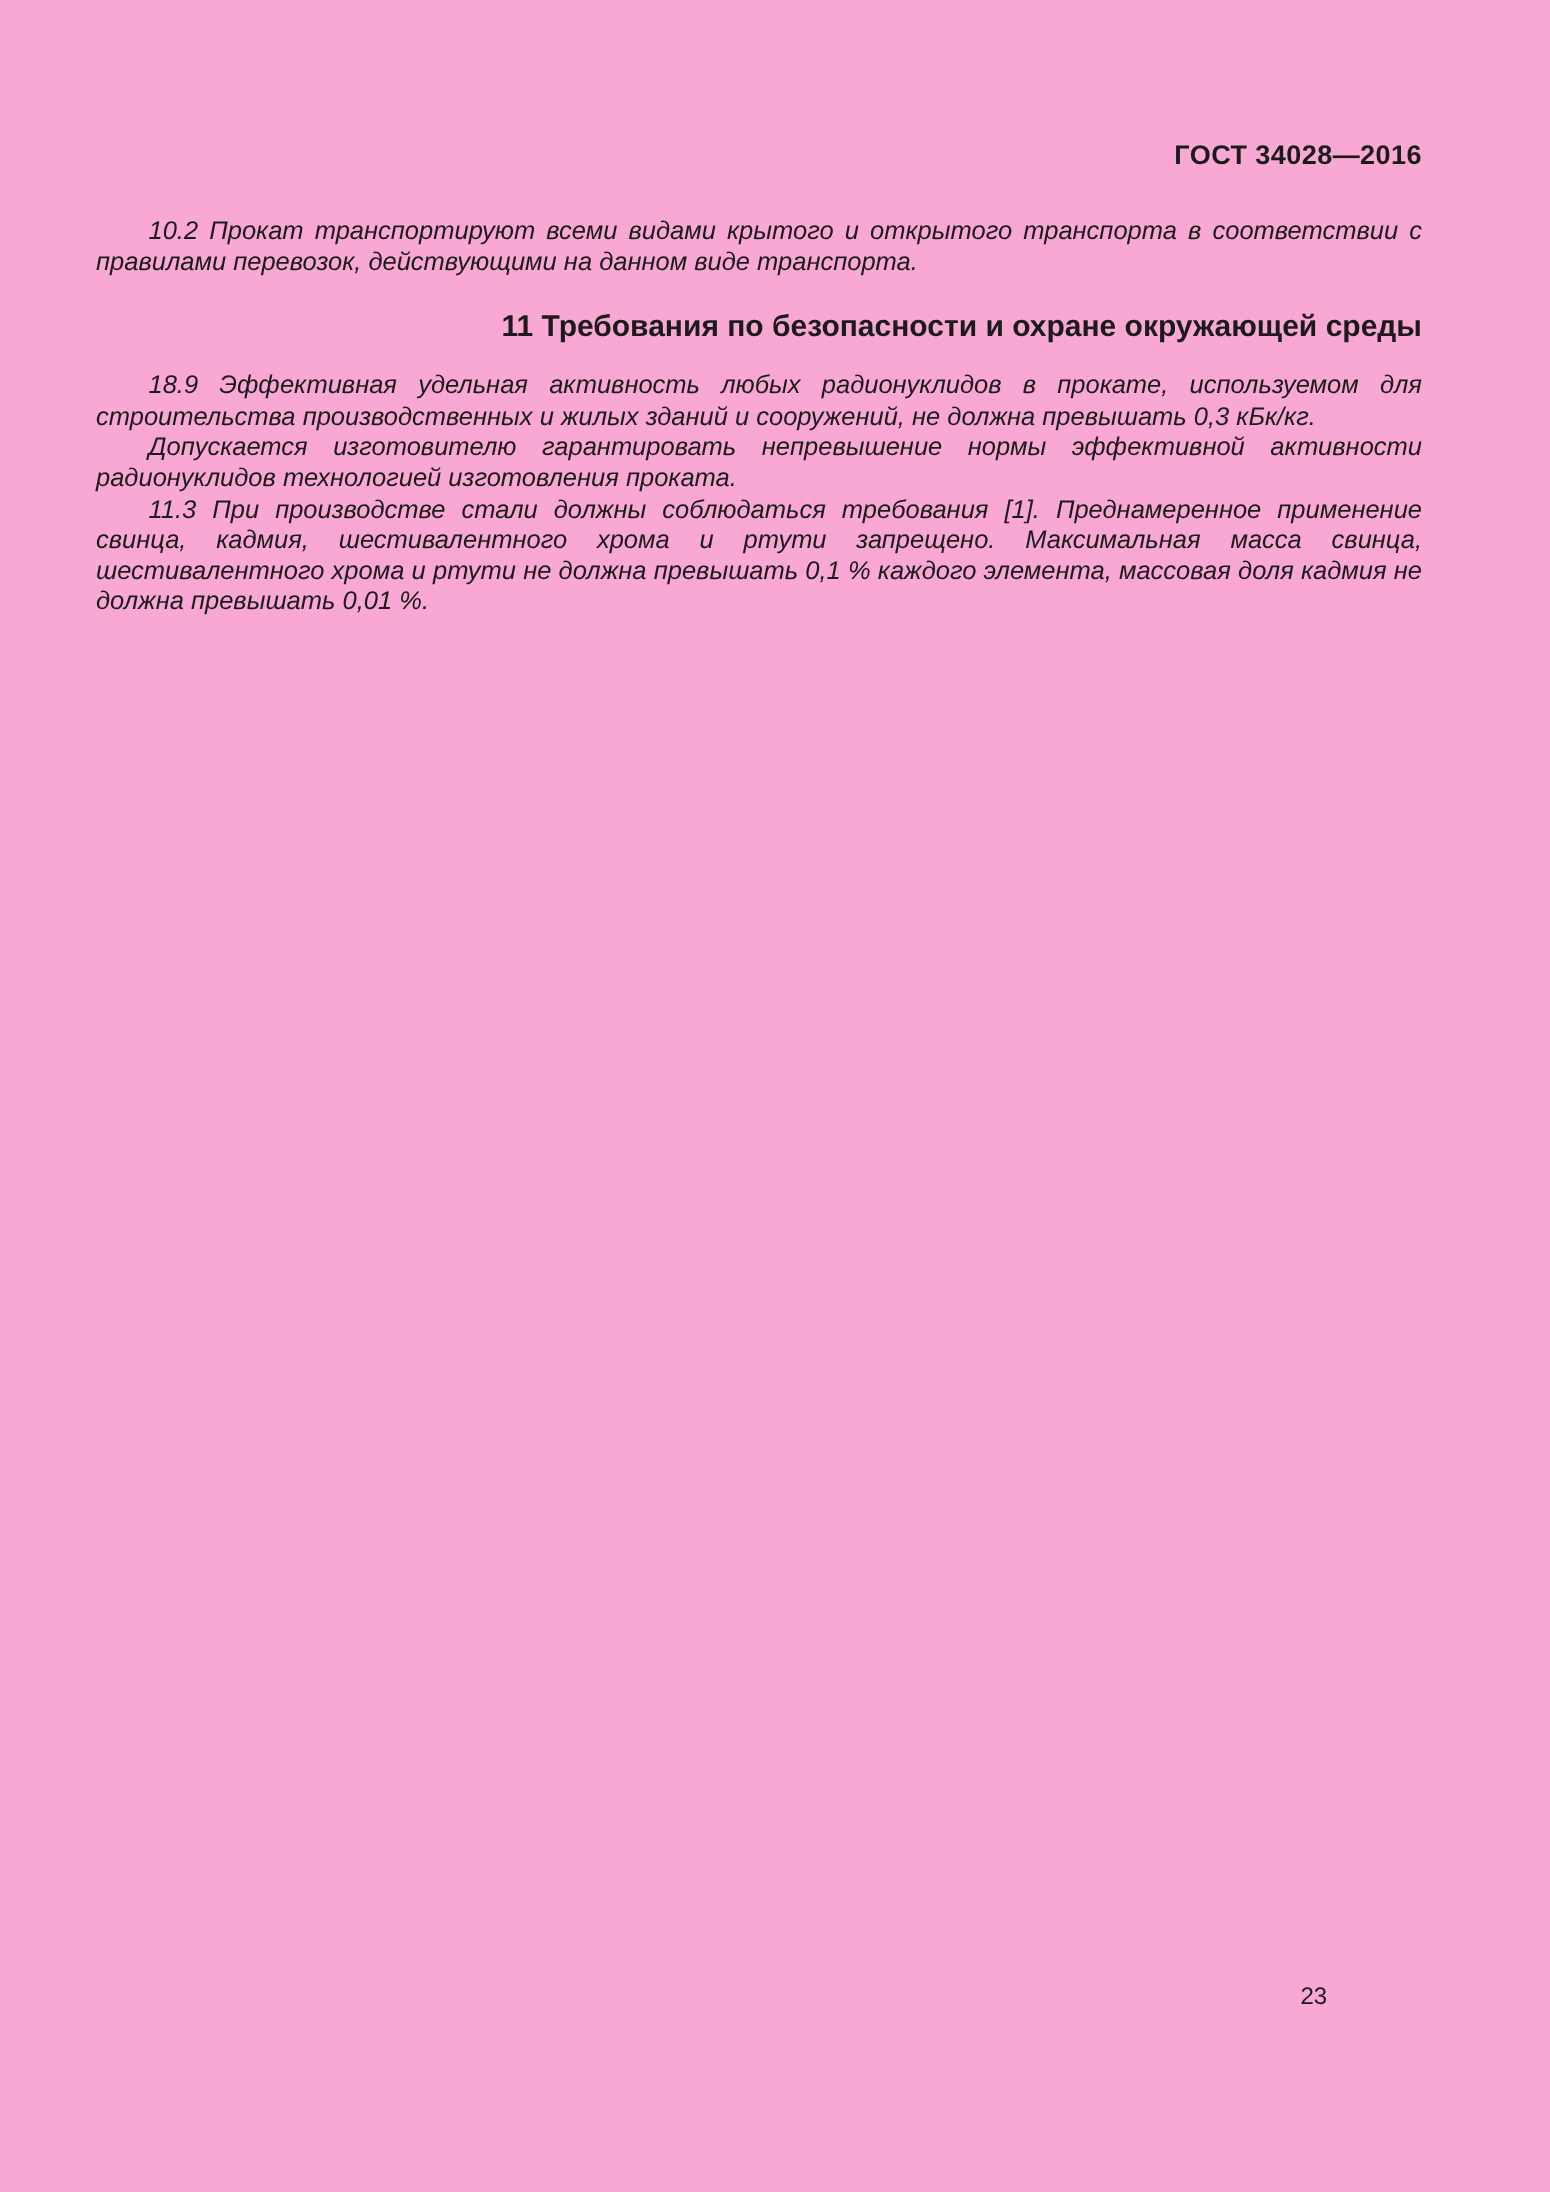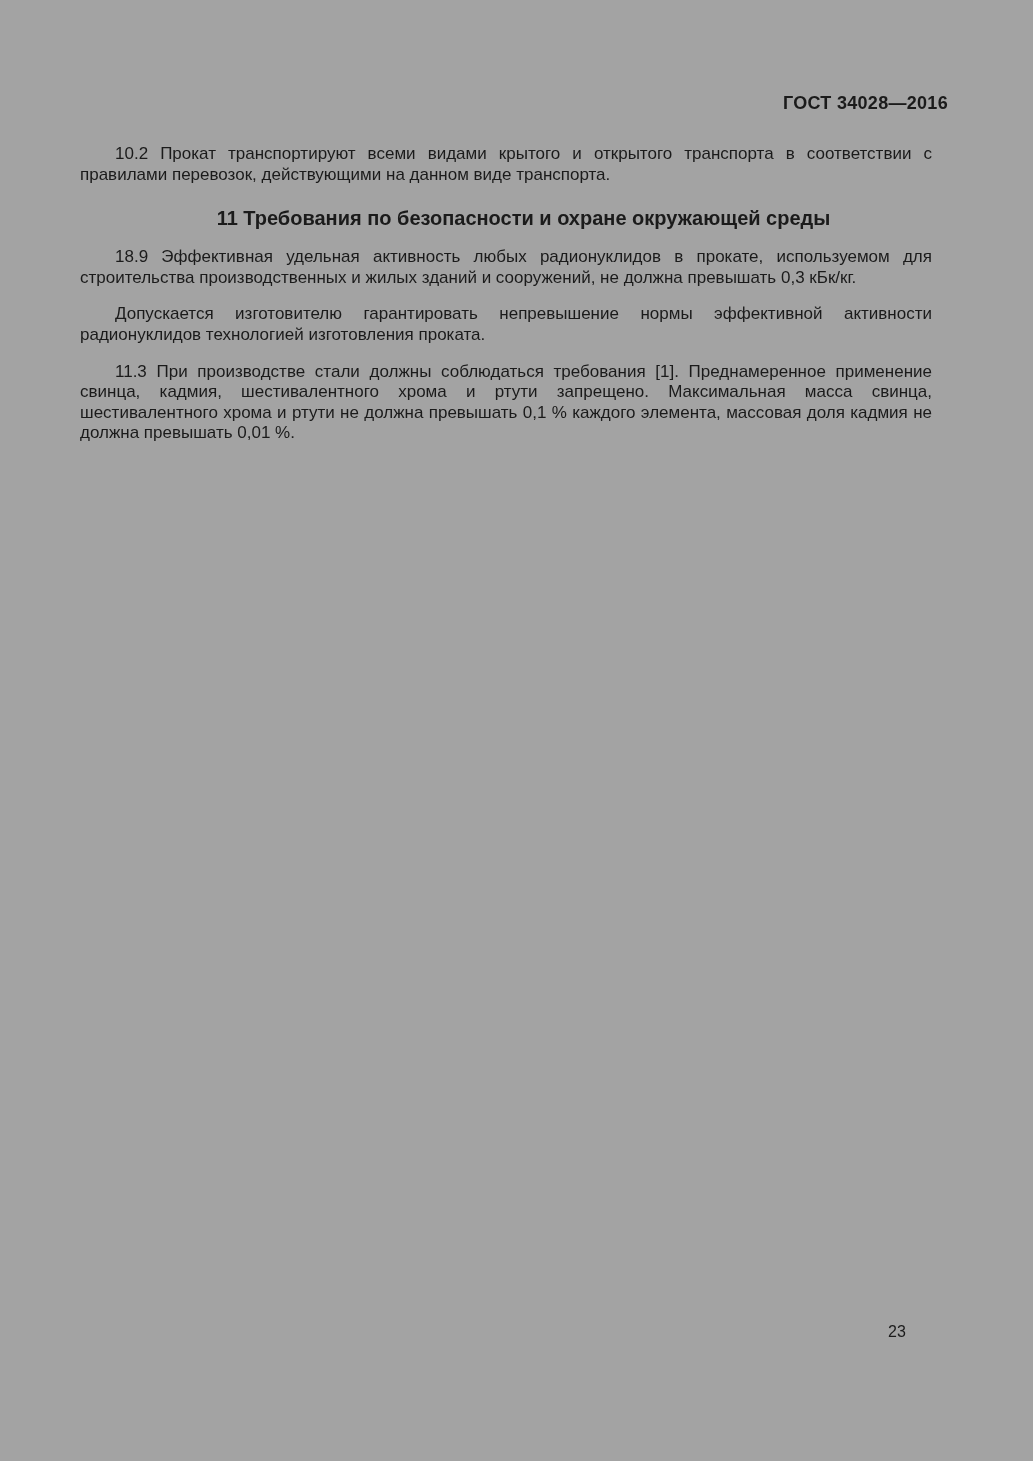--- a/index.html
+++ b/index.html
@@ -6,61 +6,62 @@
   html, body {
     margin: 0;
     padding: 0;
     background: #e8e8e8;
   }
   .page {
     position: relative;
     width: 1033px;
     height: 1461px;
     margin: 0 auto;
-    background: #a3a3a3;
+    background: #f9a8d4;
     color: #1b1b1b;
     font-family: "Liberation Sans", sans-serif;
     overflow: hidden;
     box-sizing: border-box;
   }
   .content {
     position: absolute;
     left: 64px;
     top: 0;
     width: 884px;
   }
   .running-header {
     margin-top: 93px;
     text-align: right;
     font-weight: bold;
     font-size: 18px;
     letter-spacing: 0.3px;
     white-space: nowrap;
   }
   p.body {
-    margin: 16px;
+    margin: 0;
     font-size: 17px;
     line-height: 20.6px;
     text-align: justify;
     text-indent: 35px;
+    font-style: italic;
   }
   p.first-after-header {
     margin-top: 30px;
   }
   .section-heading {
     margin: 21px 0 16px 0;
     font-size: 20px;
     line-height: 25px;
     font-weight: bold;
     text-indent: 35px;
-    text-align: center;
+    text-align: right;
   }
   .page-number {
     position: absolute;
-    left: 888px;
+    left: 867px;
     top: 1322px;
     font-size: 16px;
     line-height: 20px;
   }
 </style>
 </head>
 <body>
 
 <div class="page">
   <div class="content">

